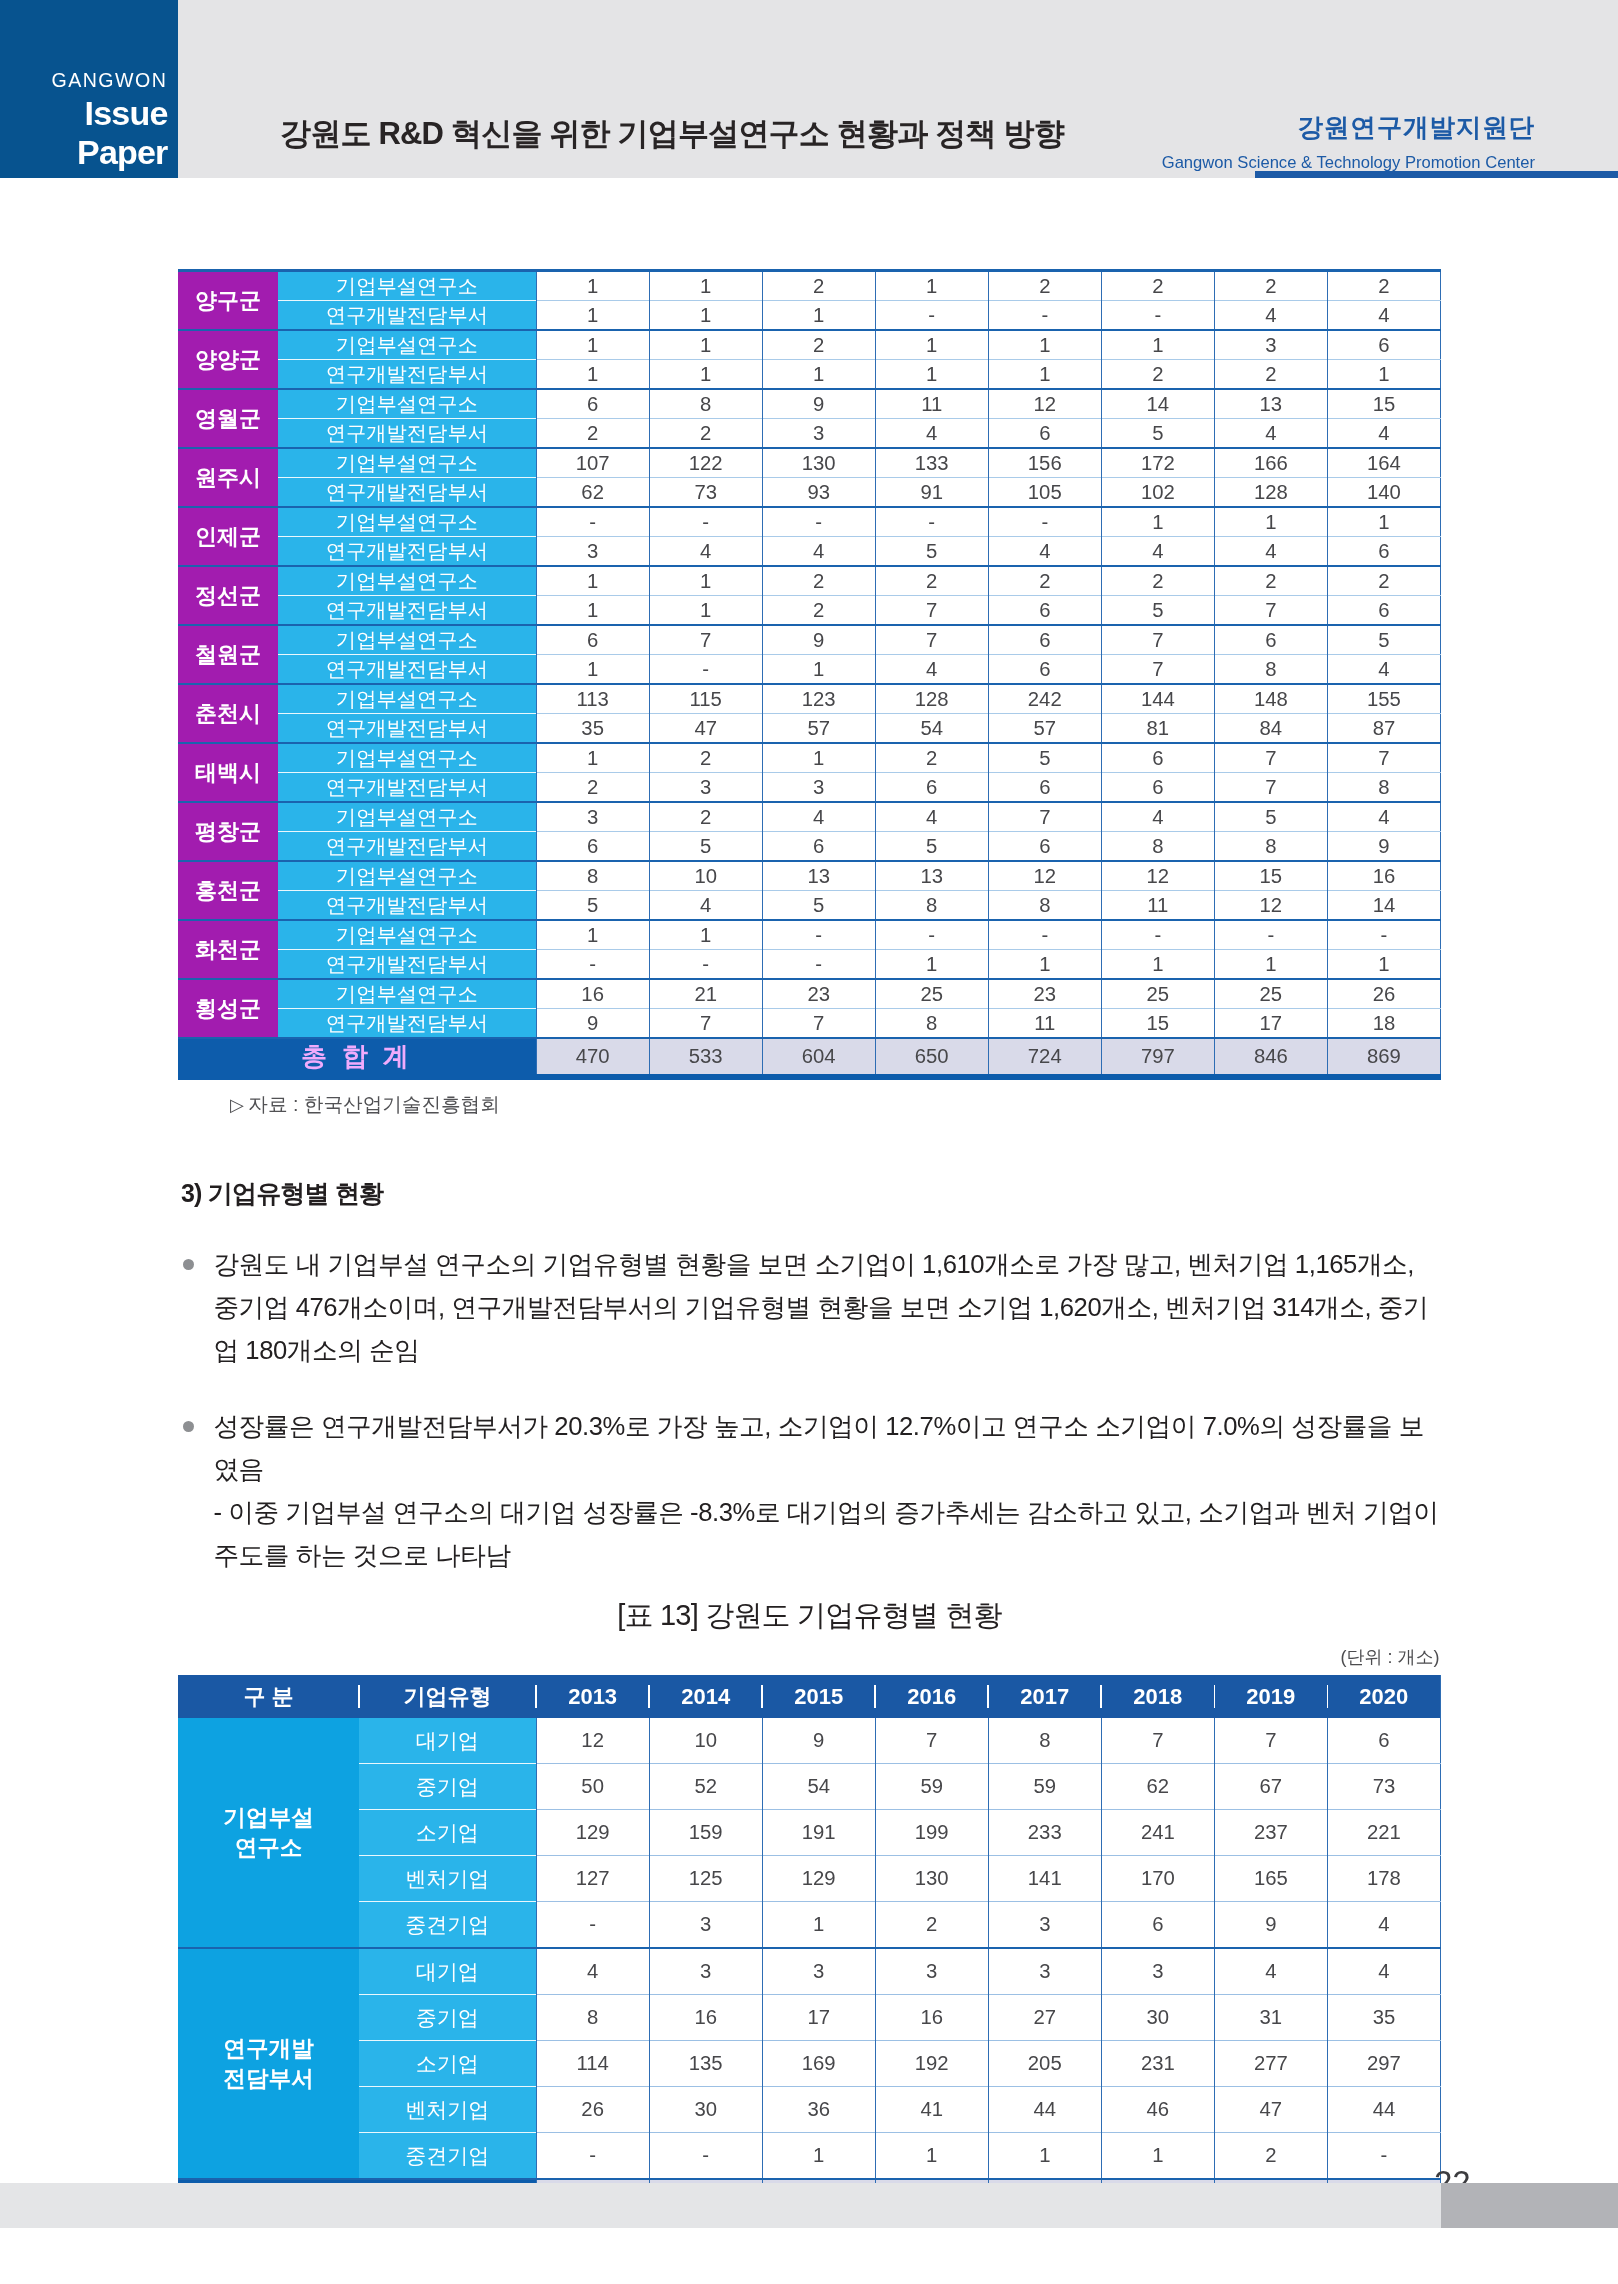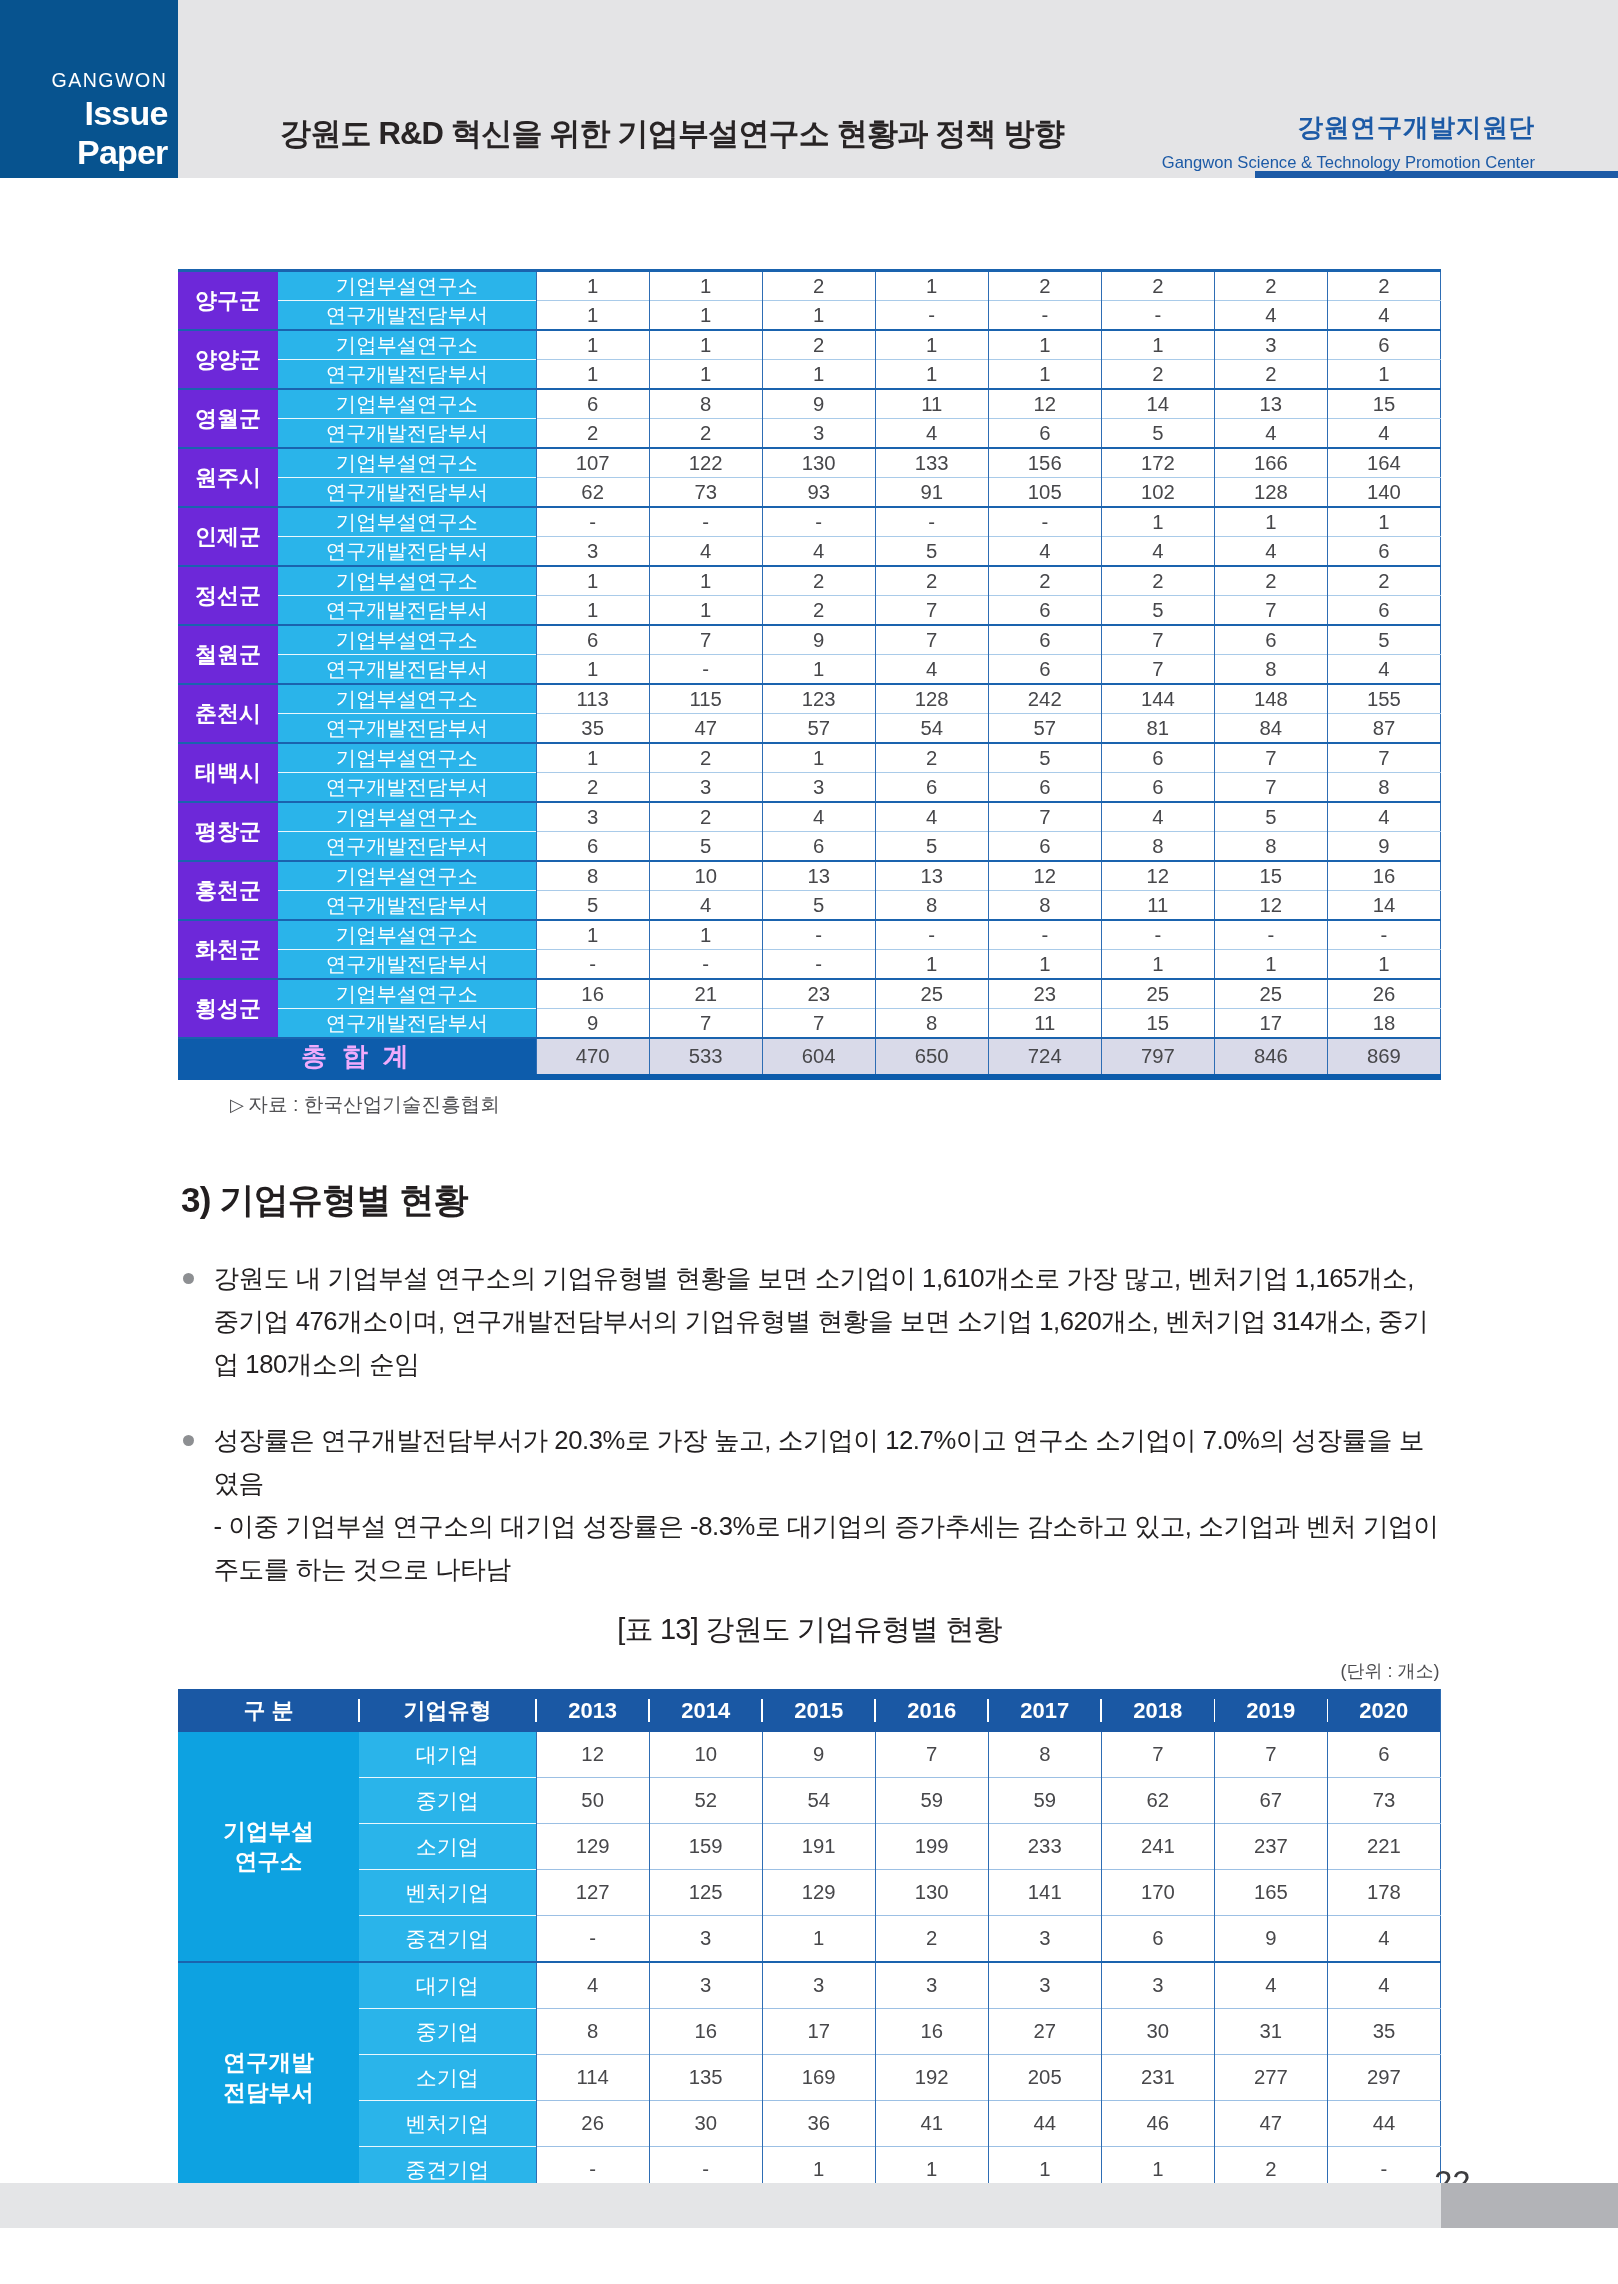--- a/index.html
+++ b/index.html
@@ -19,36 +19,36 @@
   .org-en{font-size:16.6px;margin-top:7.5px;}
   .hdr-bar{position:absolute;left:1255px;right:0;bottom:0;height:6.8px;background:#1c5aa6;}
 
   
   .main{position:absolute;left:178px;top:269px;width:1263px;}
 
   
   table{border-collapse:collapse;table-layout:fixed;}
   .t1{width:1263px;border-top:3px solid #1a63ae;border-right:1.5px solid #2e6db4;border-bottom:6px solid #0d5cab;}
   .t1 td{height:27px;padding:0;text-align:center;vertical-align:middle;}
-  td.region{background:#6d28d9;color:#fff;font-weight:700;font-size:22px;}
+  td.region{background:#a21caf;color:#fff;font-weight:700;font-size:22px;}
   td.type{background:#2ab4ea;color:#fff;font-size:20.3px;}
   td.val{background:#fff;color:#47474a;font-size:20.3px;border-left:1.5px solid #2e6db4;}
   tr.gstart td{border-top:2.3px solid #1a63ae;}
   tr.inner td.type{border-top:1.5px solid rgba(255,255,255,0.9);}
   tr.inner td.val{border-top:1.5px solid #a9cbe9;}
   tr.total td{border-top:2.3px solid #1a63ae;height:32px;}
   td.tlabel{background:#0d5cab;color:#f0abfc;font-weight:700;font-size:26px;letter-spacing:3.8px;}
   td.tval{background:#d9dae9;}
 
   
   .source{margin:10.5px 0 0 15px;font-size:19.6px;color:#515154;padding-left:37px;}
   .source .tri{font-size:18px;color:#515154;margin-right:4.5px;}
 
   
-  .sec{margin:59px 0 0 3px;font-size:35px;font-weight:700;color:#221e1f;letter-spacing:-0.8px;}
+  .sec{margin:59px 0 0 3px;font-size:25px;font-weight:700;color:#221e1f;letter-spacing:-0.8px;}
   .bullet{display:flex;margin-top:33px;}
   .bullet .dot{flex:none;width:11.3px;height:11.3px;border-radius:50%;background:#8d8f92;margin:16px 19.6px 0 4.5px;}
   .bullet p{margin:0;font-size:25.6px;line-height:43px;color:#232021;letter-spacing:-0.4px;}
   .subdash{display:block;}
 
   
   .t13-title{margin-top:19.6px;text-align:center;font-size:29px;color:#242021;letter-spacing:-0.8px;}
   .unit{text-align:right;font-size:18px;color:#4c4c4f;margin:9px 1.5px 6px 0;}
   .t13{width:1263px;border-right:1.5px solid #2e6db4;border-bottom:6px solid #0d5cab;}
   .t13 th{height:43px;background:#1a58a4;color:#fff;font-size:22px;font-weight:700;padding:0;position:relative;}

